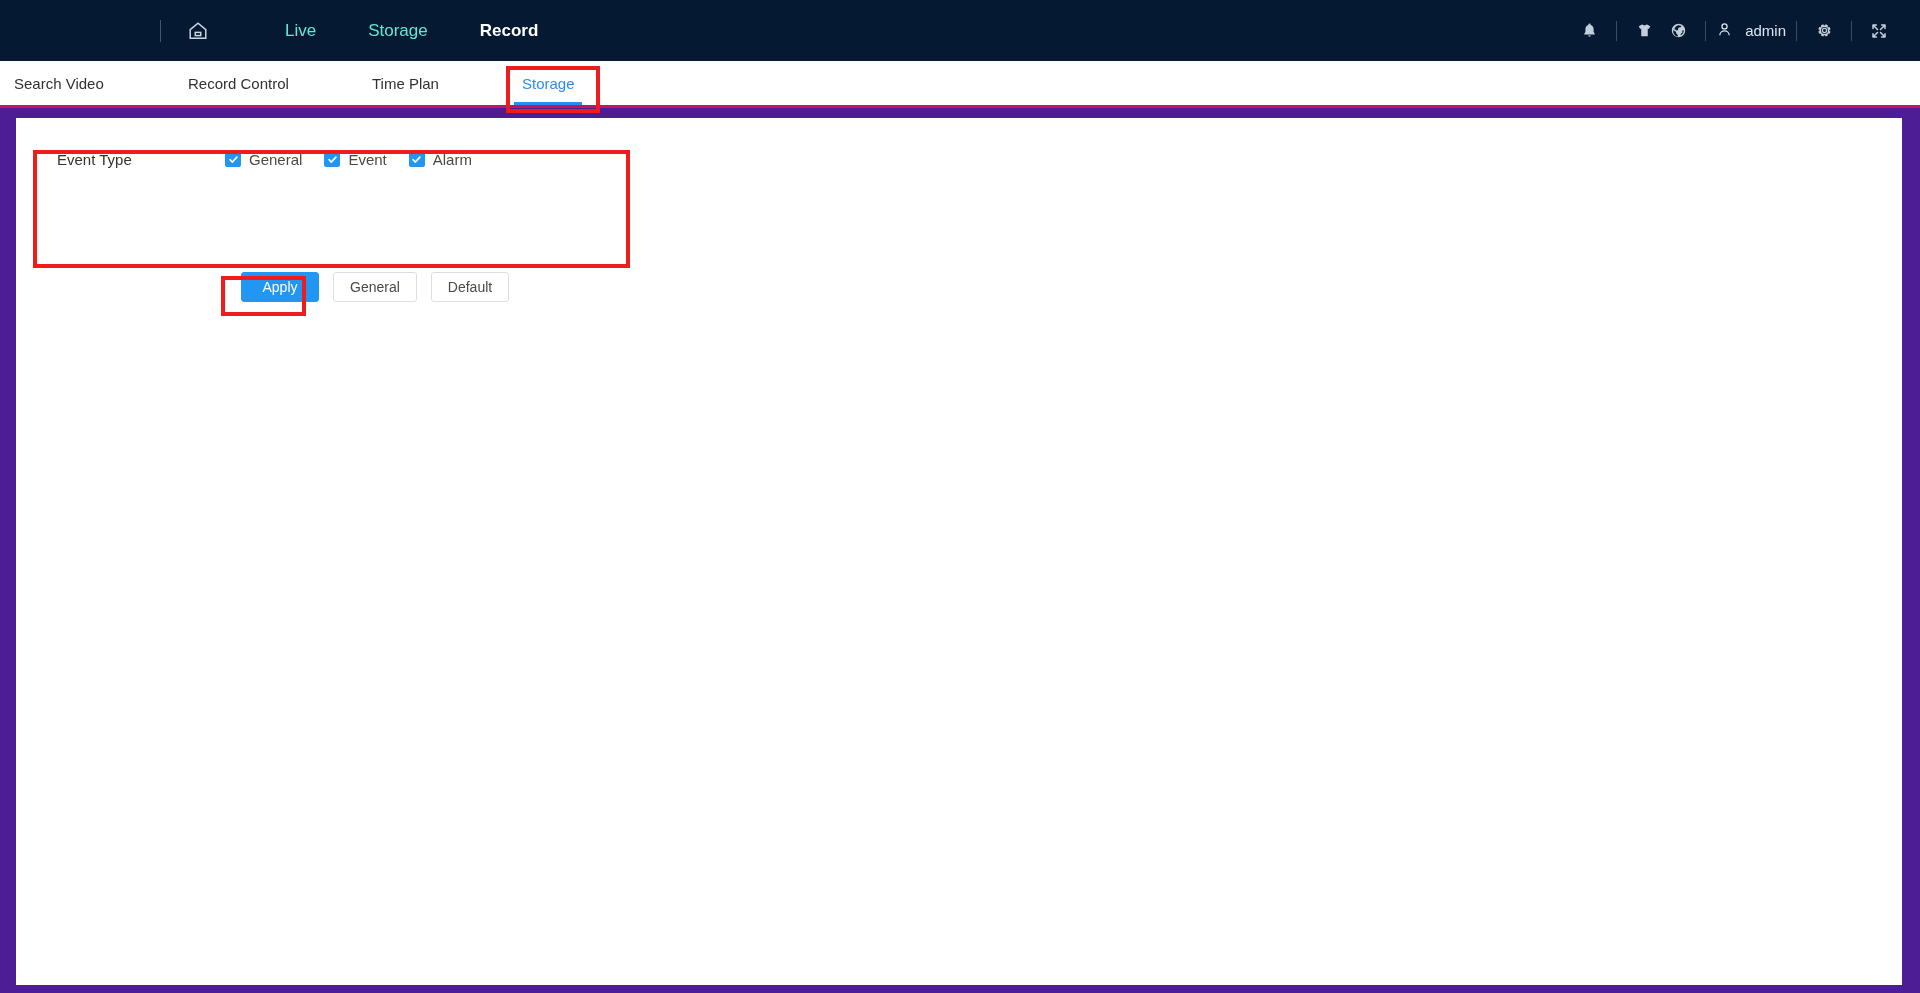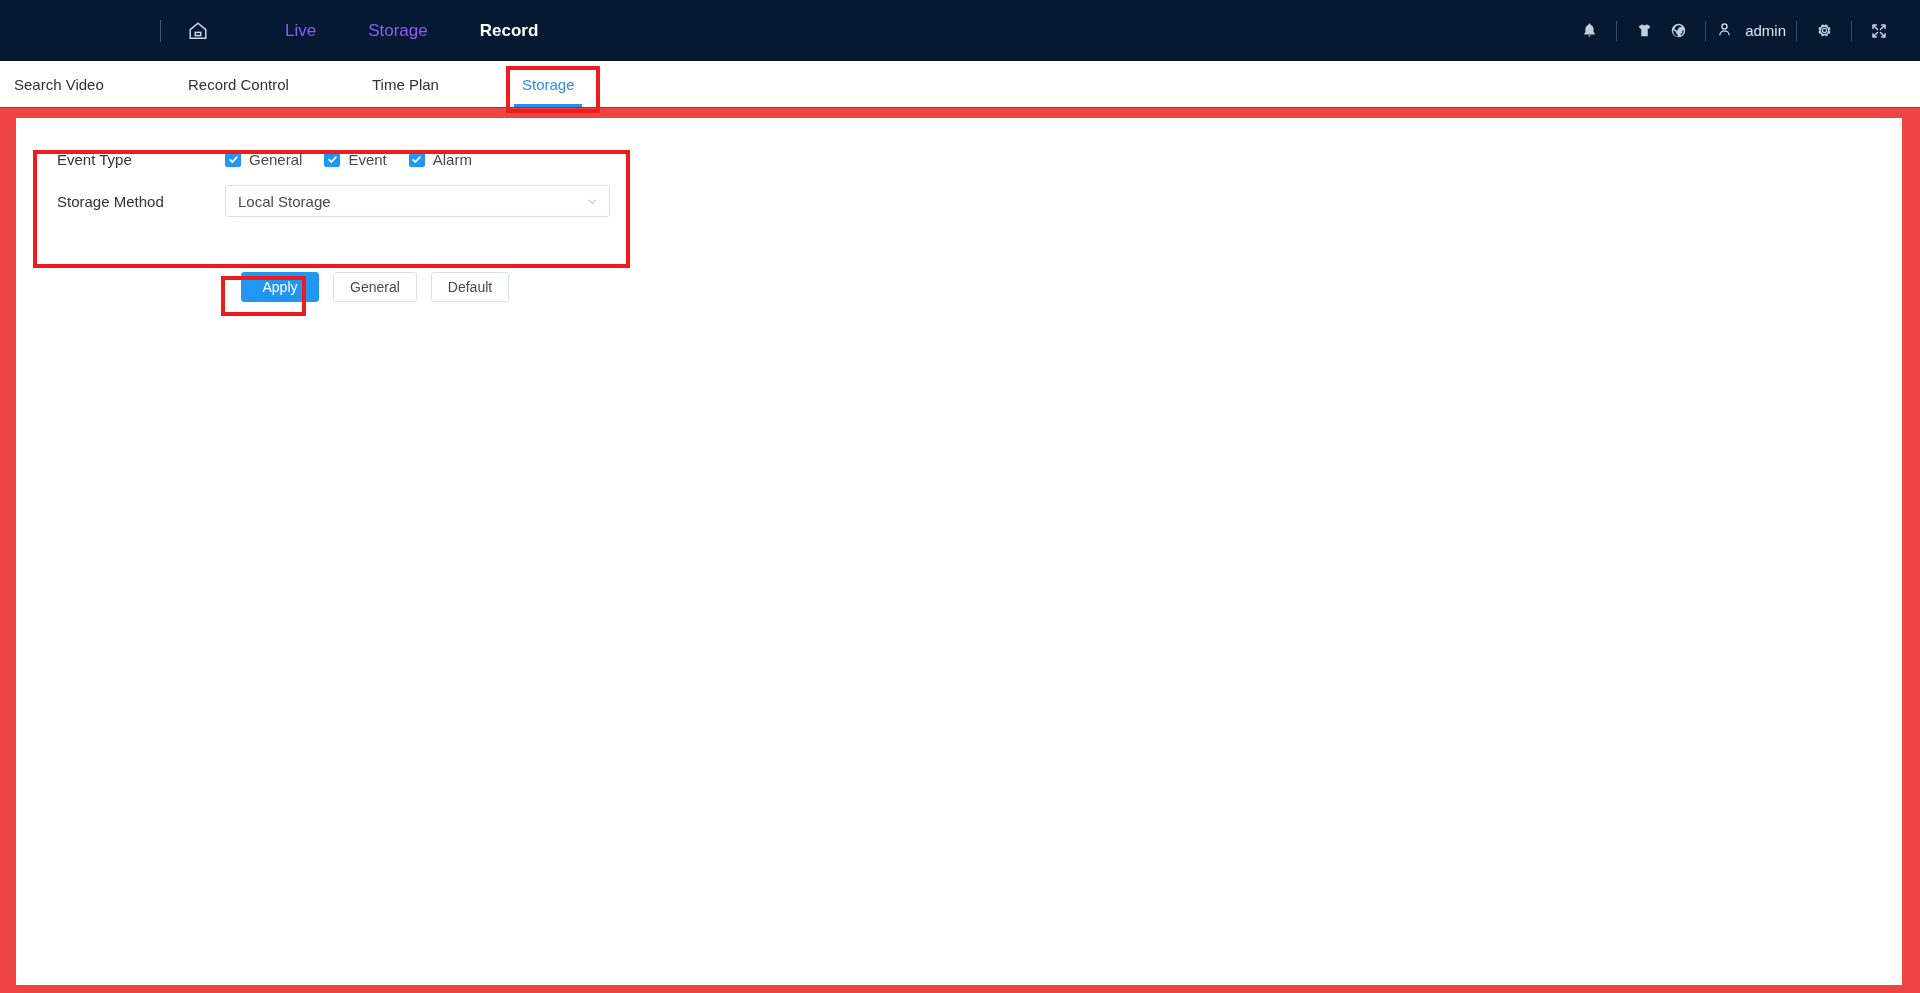--- a/index.html
+++ b/index.html
@@ -51,21 +51,21 @@
   }
 
   .main-nav {
     display: flex;
     align-items: center;
     margin-left: 46px;
     gap: 0;
   }
 
   .main-nav-item {
-    color: #8b5cf6;
+    color: #5eead4;
     font-size: 17px;
     padding: 0 26px;
     cursor: pointer;
     white-space: nowrap;
     line-height: 61px;
   }
 
   .main-nav-item.active {
     color: #ffffff;
     font-weight: bold;
@@ -102,21 +102,21 @@
     cursor: pointer;
     color: #dce5ee;
     font-size: 15px;
     gap: 12px;
   }
 
   
   .subnav {
     height: 47px;
     background: #ffffff;
-    border-bottom: 1px solid #be185d;
+    border-bottom: 3px solid #be185d;
     display: flex;
     align-items: stretch;
     position: relative;
   }
 
   .subnav-item {
     display: flex;
     align-items: center;
     font-size: 15px;
     color: #303133;
@@ -144,21 +144,21 @@
   #tab-search-video { position: absolute; left: 14px;  top: 0; bottom: 0; }
   #tab-record-control { position: absolute; left: 188px; top: 0; bottom: 0; }
   #tab-time-plan { position: absolute; left: 372px; top: 0; bottom: 0; }
   #tab-storage { position: absolute; left: 522px; top: 0; bottom: 0; }
 
   
   .page-body {
     padding: 0;
     position: relative;
     height: calc(993px - 61px - 47px);
-    background: #ef4444;
+    background: #4c1d95;
   }
 
   .card {
     position: absolute;
     left: 16px;
     top: 10px;
     width: 1886px;
     height: 867px;
     background: #ffffff;
   }
@@ -438,33 +438,20 @@
               <svg width="11" height="11" viewBox="0 0 14 14" fill="none" stroke="#ffffff" stroke-width="2.2" stroke-linecap="round" stroke-linejoin="round">
                 <path d="M2.6 7.3 L5.6 10.2 L11.3 3.9"></path>
               </svg>
             </span>
             <span class="cbx-label">Alarm</span>
           </span>
         </div>
       </div>
 
 
-      <div class="form-row">
-        <div class="form-label">Storage Method</div>
-        <div class="form-control">
-          <div class="select-box">
-            <span class="select-value">Local Storage</span>
-            <span class="select-arrow">
-              <svg width="13" height="13" viewBox="0 0 24 24" fill="none" stroke="currentColor" stroke-width="2" stroke-linecap="round" stroke-linejoin="round">
-                <path d="M6 9.5 L12 15.5 L18 9.5"></path>
-              </svg>
-            </span>
-          </div>
-        </div>
-      </div>
 
     </div>
 
     <div class="btn-row">
       <div class="btn primary">
         <span>Apply</span>
       </div>
       <div class="btn">
         <span>General</span>
       </div>

